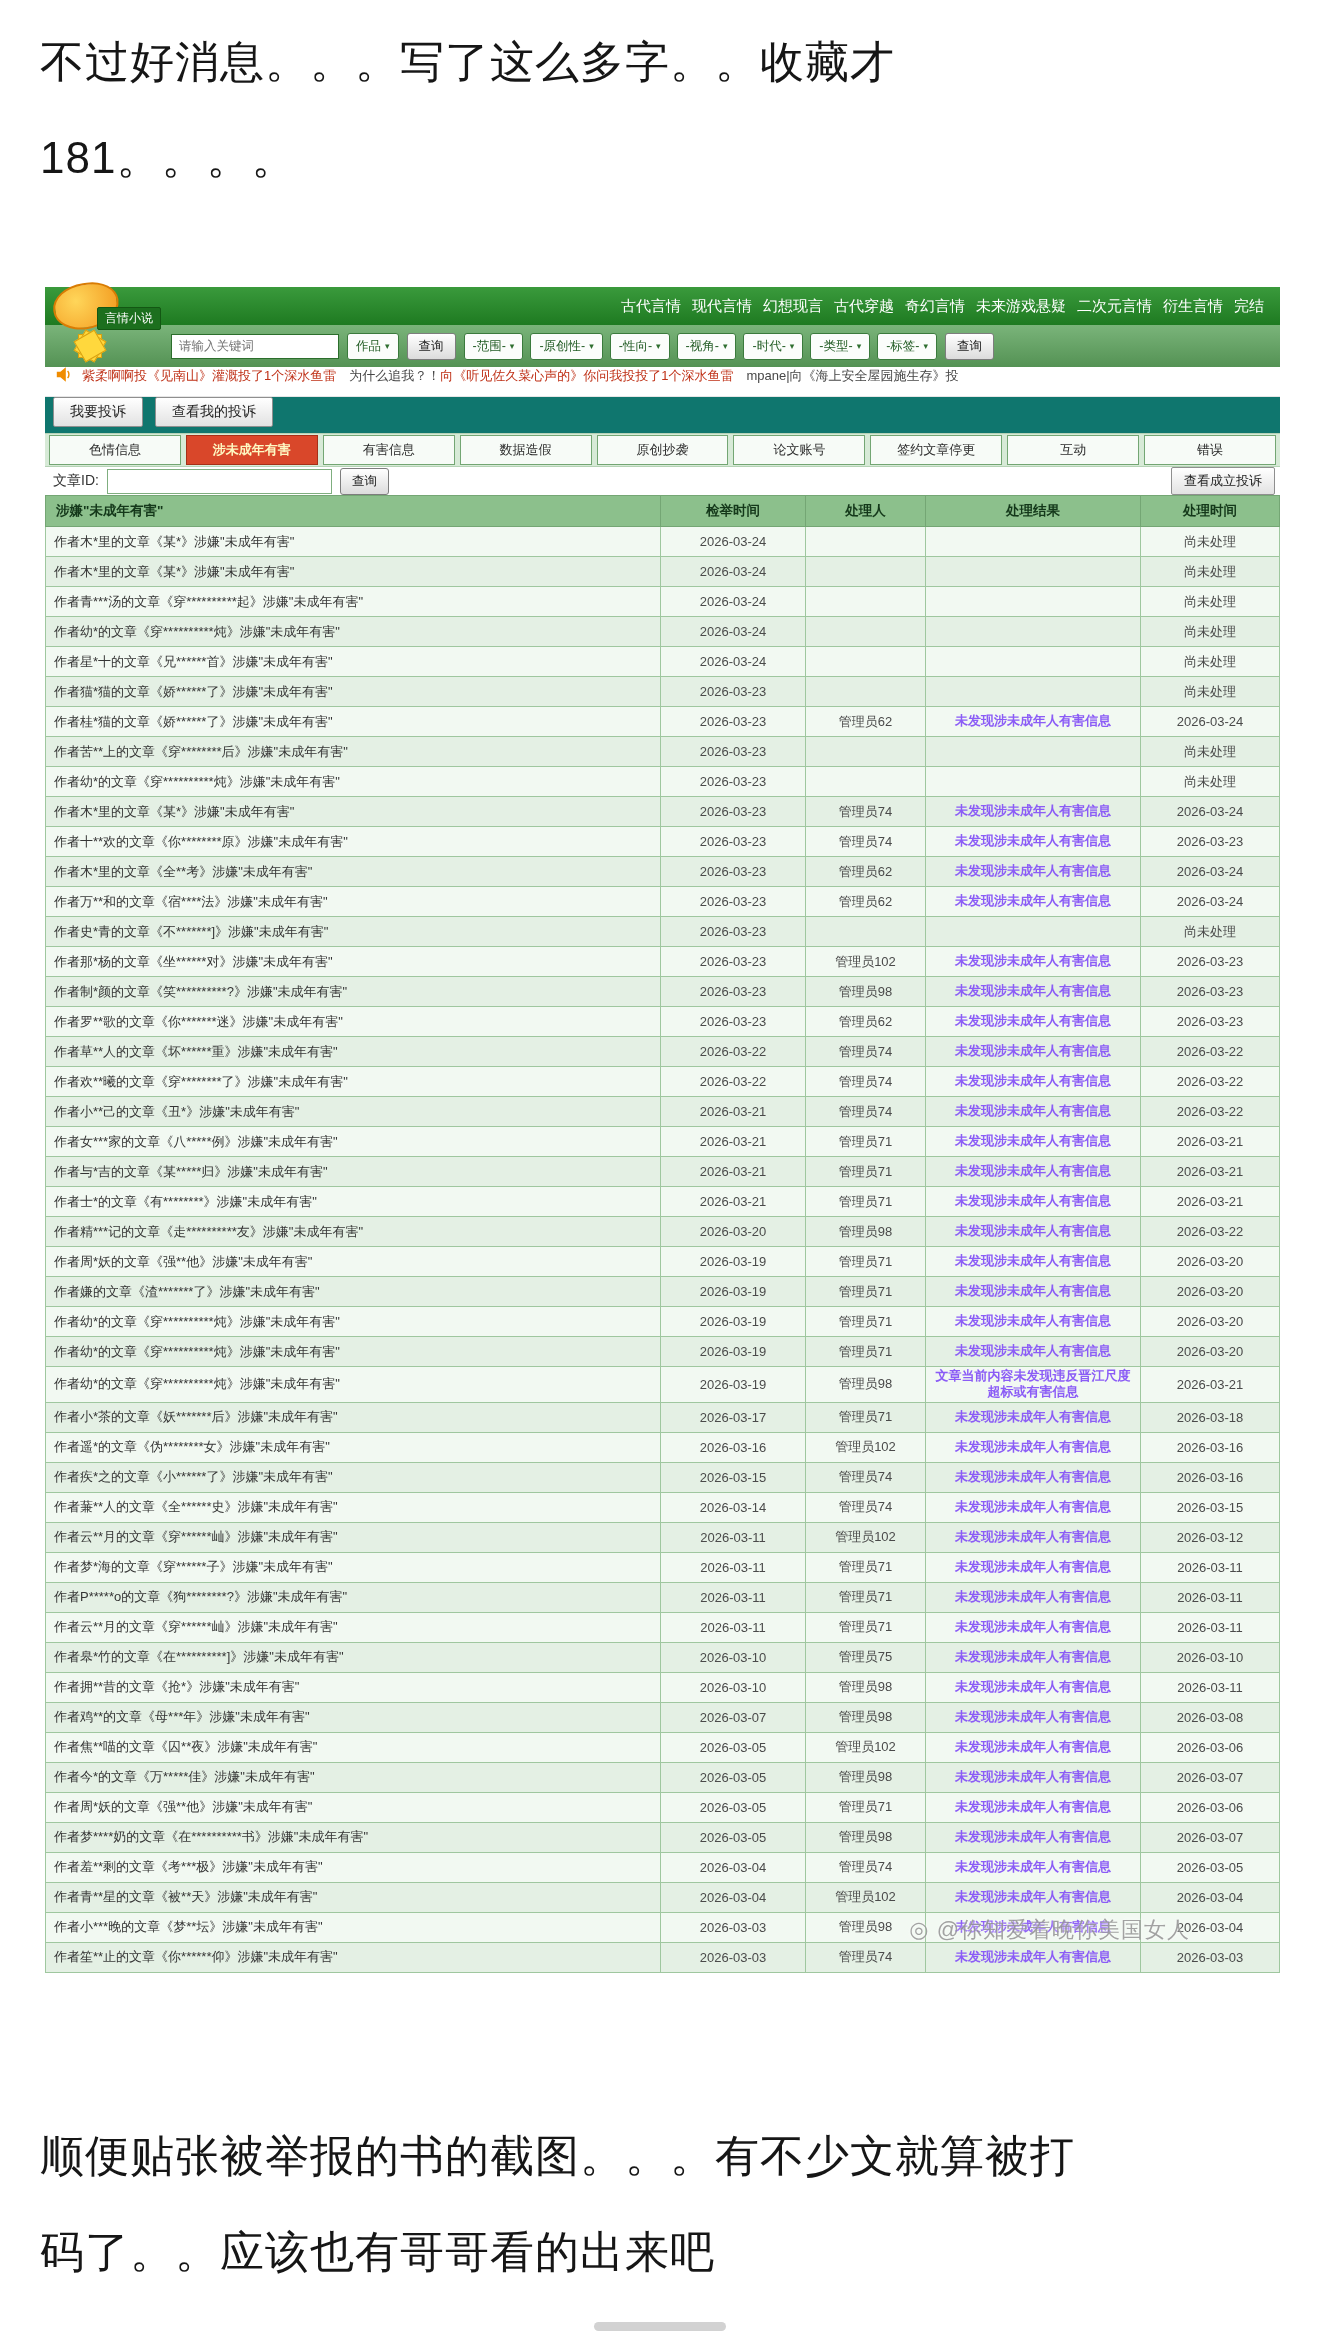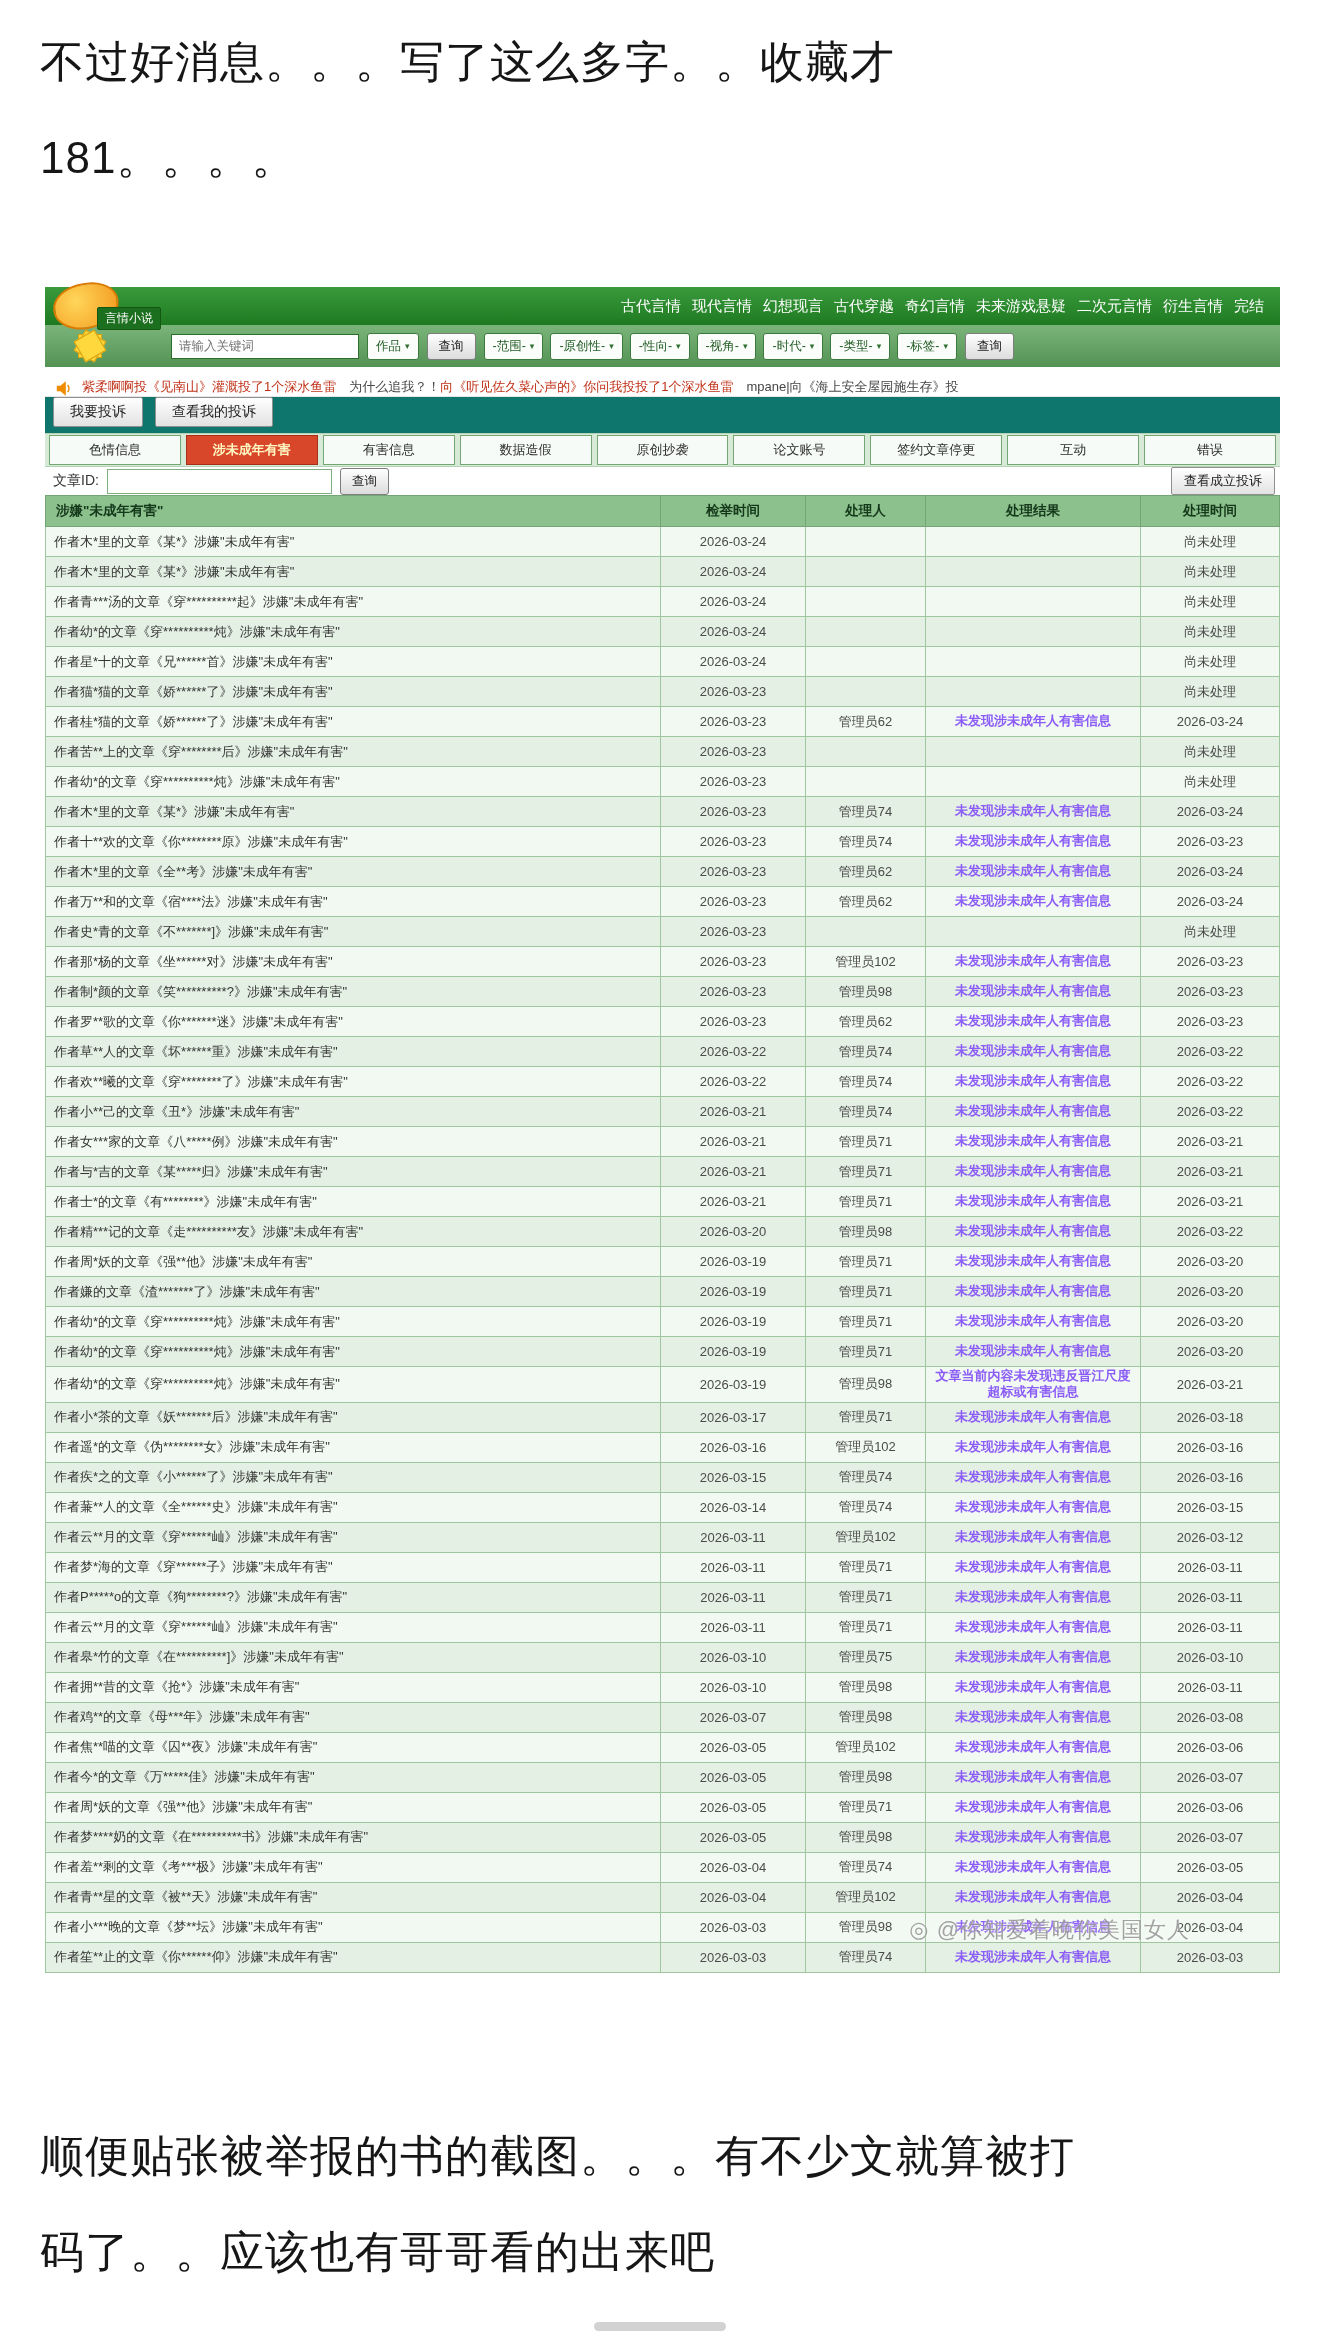--- a/index.html
+++ b/index.html
@@ -19,28 +19,28 @@
   background:radial-gradient(circle at 35% 35%,#ffd65a,#f2971c);
   border:2px solid #d97c04;border-radius:52% 46% 56% 48%;transform:rotate(-8deg)}
 .logo-ribbon{position:absolute;left:44px;top:24px;background:#1c6f1e;color:#fff;font-size:12px;
   padding:2px 7px;border-radius:2px;white-space:nowrap;border:1px solid #135713}
 .srch{position:relative;height:42px;background:linear-gradient(#7ab47a,#549254);
   display:flex;align-items:center;gap:8px;padding-left:126px}
 .burst{position:absolute;left:28px;top:4px;width:34px;height:34px}
 .burst i{position:absolute;left:5px;top:5px;width:24px;height:24px;background:#ffd83d;border:1px solid #d9a00f}
 .burst i:nth-child(2){transform:rotate(30deg)}
 .burst i:nth-child(3){transform:rotate(60deg)}
-.sinput{width:188px;height:25px;border:1px solid #2c6e2c;font-size:12.5px;padding:0 7px;background:#fff;color:#333}
+.sinput{width:168px;height:25px;border:1px solid #2c6e2c;font-size:12.5px;padding:0 7px;background:#fff;color:#333}
 .pill{background:#fbfdfb;border:1px solid #3a7a3c;border-radius:3px;color:#225c24;font-size:12.5px;
   padding:4px 8px;display:inline-flex;align-items:center;gap:4px;cursor:pointer;white-space:nowrap}
 .chev{font-size:9px;color:#2f6f30}
 .sbtn{background:linear-gradient(#ffffff,#dcdcdc);border:1px solid #7d7d7d;border-radius:3px;
   font-size:12.5px;padding:4px 11px;color:#222;cursor:pointer}
 .filters{display:inline-flex;gap:7px}
-.marq{height:30px;background:#fff;display:flex;align-items:flex-end;gap:9px;padding-left:10px;
+.marq{height:30px;background:#fff;display:flex;align-items:flex-start;gap:9px;padding-left:10px;
   font-size:13px;white-space:nowrap;overflow:hidden;border-bottom:1px solid #e6e6e6}
 .seg-red{color:#bf3016}
 .seg-dark{color:#474747}
 .acts{height:36px;background:#0f766e;display:flex;align-items:flex-start;gap:12px;padding-left:8px}
 .gbtn{background:linear-gradient(#ffffff,#e2e2e2);border:1px solid #8f8f8f;border-radius:2px;
   font-size:14px;padding:5px 16px;color:#222;cursor:pointer;white-space:nowrap}
 .tabs{height:34px;background:#d7ead7;border-top:1px solid #b5d2b5;border-bottom:1px solid #b5d2b5;
   display:flex;align-items:center;gap:5px;padding:0 4px}
 .tab{flex:1;text-align:center;background:#f7fbf7;border:1px solid #73a673;font-size:13px;
   color:#2c2c2c;padding:5px 0;cursor:pointer;white-space:nowrap;overflow:hidden}

